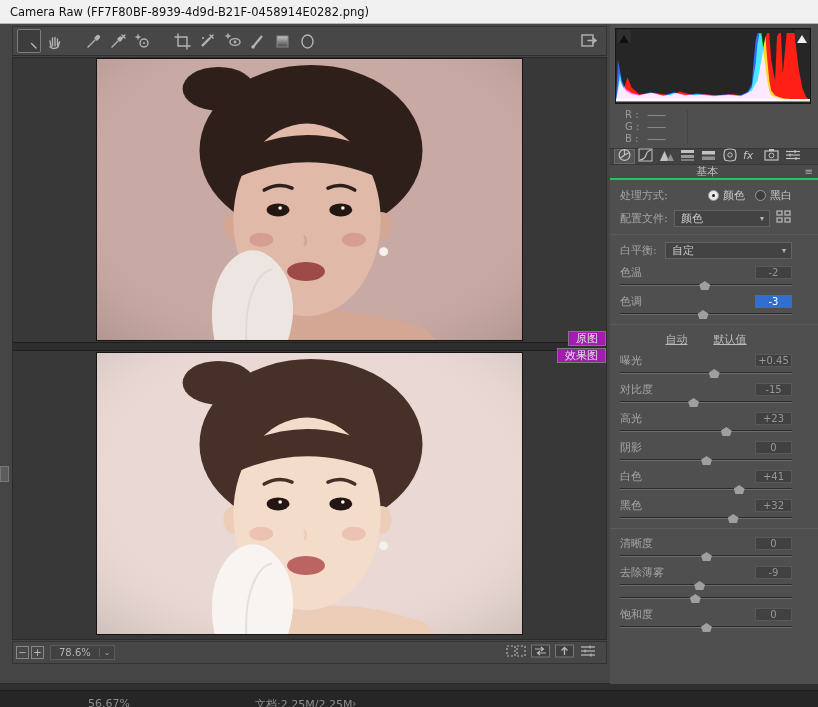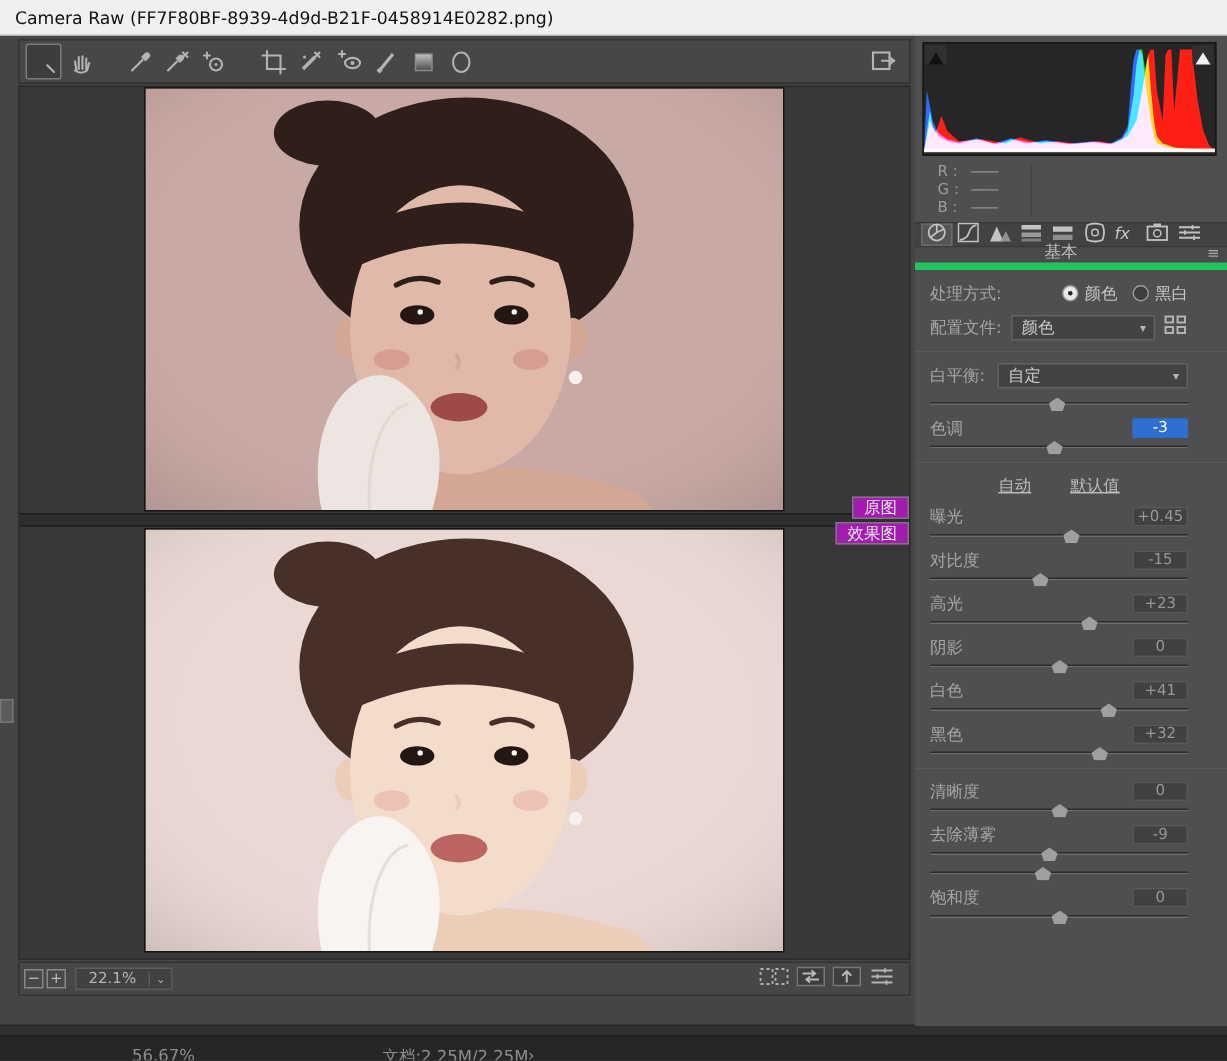--- a/index.html
+++ b/index.html
@@ -69,21 +69,21 @@
   .rgbrow .dash { color:#9b9b9b; letter-spacing:-1px; }
   .rgb-div { position:absolute; left:72px; top:2px; width:1px; height:34px; background:#444; }
 
   .ptabs { position:absolute; left:0px; top:124px; width:208px; height:17px; background:#424242;
            border-top:1px solid #383838; border-bottom:1px solid #383838;
            display:flex; align-items:center; padding-left:4px; }
   .ptab { width:21px; height:15px; display:flex; align-items:center; justify-content:center; }
   .ptab.sel { background:#555; border:1px solid #6a6a6a; }
 
   .phead { position:absolute; left:0; top:141px; width:208px; height:15px; background:#4a4a4a;
-           border-bottom:5px solid #22c55e; display:flex; align-items:flex-end; }
+           border-bottom:2px solid #22c55e; display:flex; align-items:center; }
   .phead .ptitle { flex:1; text-align:center; font-size:11px; color:#bdbdbd; }
   .phead .pmenu { color:#a8a8a8; font-size:10px; margin-right:6px; letter-spacing:-1px;}
 
   .pbody { position:absolute; left:0; top:156px; width:208px; bottom:0; padding:8px 26px 0 10px; }
   .prow { display:flex; align-items:center; margin-bottom:6px; }
   .plabel { font-size:11px; color:#a5a5a5; }
   .radios { margin-left:auto; display:flex; gap:10px; align-items:center;}
   .radio { display:flex; align-items:center; gap:4px; font-size:11px; color:#c6c6c6; }
   .rdot { width:11px; height:11px; border-radius:50%; border:1px solid #999; background:#3e3e3e; position:relative;}
   .rdot.on { background:#e9e9e9; }
@@ -308,21 +308,21 @@
   </svg>
           </div>
         <div class="badge badge-orig">原图</div>
         <div class="badge badge-eff">效果图</div>
       </div>
 
       <div class="bottombar">
         <div class="zbtn">−</div>
         <div class="zbtn">+</div>
         <div class="zoomfield">
-          <span class="zv">22.1%</span>
+          <span class="zv">78.6%</span>
           <span class="chev">⌄</span>
         </div>
         <div class="bb-right" id="bbRight">
             <div class="bb-ic">
               <span><svg width="20" height="14">
                   <rect x="1" y="2" width="8" height="10" fill="none" stroke="#b3b3b3" stroke-width="1.2" stroke-dasharray="2 2"></rect>
                   <rect x="11" y="2" width="8" height="10" fill="none" stroke="#b3b3b3" stroke-width="1.2" stroke-dasharray="2 2"></rect>
                 </svg></span>
             </div>
             <div class="bb-ic">
@@ -497,20 +497,24 @@
         <div class="prow">
           <span class="plabel">白平衡:</span>
           <div class="selectbox sel-wb">
             <span class="sval">自定</span>
             <span class="schev">▾</span>
           </div>
         </div>
 
         <div id="sliderHost">
             <div class="srow">
+              <div class="top">
+        <span class="plabel">色温</span>
+        <div class="val">-2</div>
+      </div>
       <div class="track">
         <div class="line"></div>
         <div class="thumb" style="left:49.0%"></div>
       </div>
             </div>
             <div class="srow">
               <div class="top">
         <span class="plabel">色调</span>
         <div class="val hl">-3</div>
       </div>

